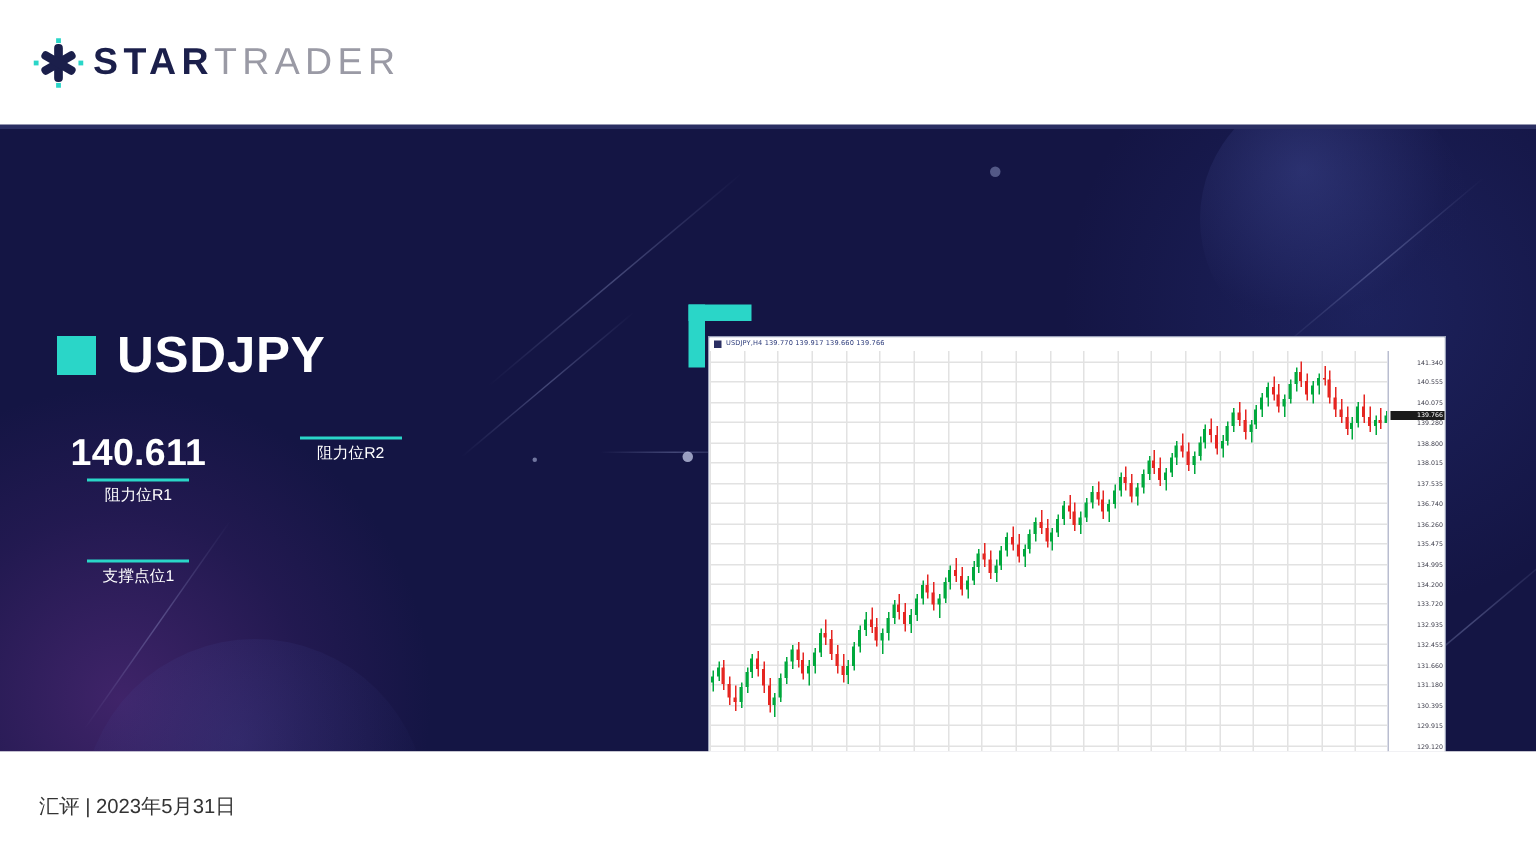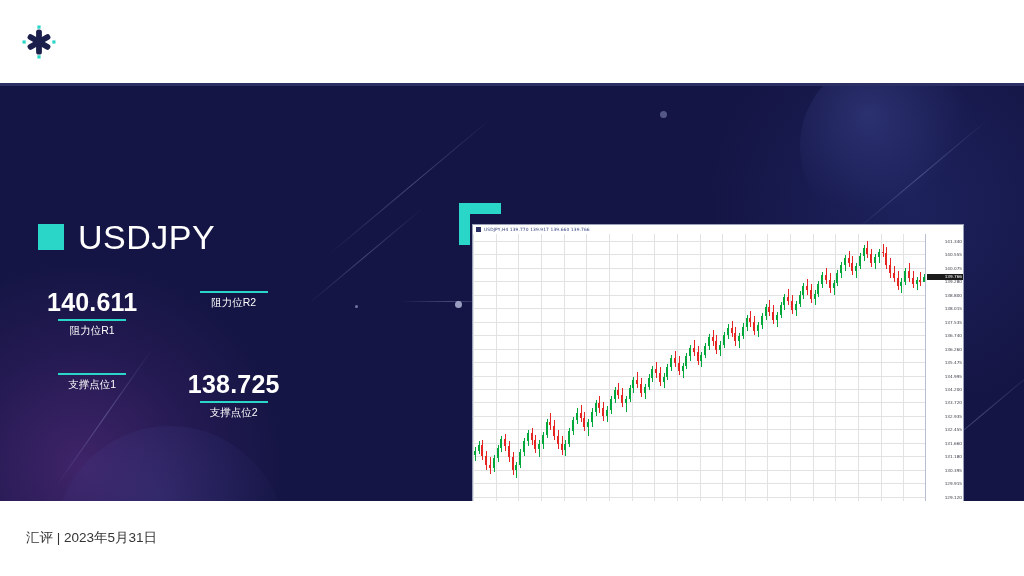--- a/index.html
+++ b/index.html
@@ -68,21 +68,21 @@
 
   
   .pair-row {
     position:absolute; left:38px; top:134px;
     display:flex; align-items:center;
   }
   .pair-square {
     width:26px; height:26px; background:#2ad6c8; margin-right:14px;
   }
   .pair-name {
-    color:#ffffff; font-size:34px; font-weight:normal; letter-spacing:0.5px; line-height:1;
+    color:#ffffff; font-size:34px; font-weight:bold; letter-spacing:0.5px; line-height:1;
   }
 
   .levels { position:absolute; left:38px; top:186px; width:250px; }
   .lvl-center { text-align:center; }
   .lvl-value {
     color:#ffffff; font-size:25px; font-weight:bold; line-height:1.12;
     letter-spacing:0.2px;
   }
   .lvl-bar {
     width:68px; height:2px; background:#2ad6c8; margin:3px auto 3px auto;
@@ -186,20 +186,21 @@
         <rect x="15.4" y="30.3" width="3.2" height="3.2" fill="#2ad6c8"></rect>
         <rect x="0.5" y="15.4" width="3.2" height="3.2" fill="#2ad6c8"></rect>
         <rect x="30.3" y="15.4" width="3.2" height="3.2" fill="#2ad6c8"></rect>
         <g fill="#1b1f4b">
           <rect x="14.1" y="4.4" width="5.8" height="25.2" rx="2.6"></rect>
           <rect x="14.1" y="4.4" width="5.8" height="25.2" rx="2.6" transform="rotate(60 17 17)"></rect>
           <rect x="14.1" y="4.4" width="5.8" height="25.2" rx="2.6" transform="rotate(120 17 17)"></rect>
         </g>
       </svg>
     </div>
+    <div class="logo-text"><span class="logo-star">STAR</span><span class="logo-trader">TRADER</span></div>
   </div>
 </div>
 <div class="header-rule"></div>
 
 <div class="stage">
   <div class="stage-bg">
     <div class="glow-purple"></div>
     <div class="glow-blue"></div>
     <div class="orb"></div>
     <div class="orb2"></div>
@@ -226,25 +227,20 @@
         <div class="lvl-bar"></div>
         <div class="lvl-label">阻力位R1</div>
       </div>
       <div class="lvl-cell">
         <div class="lvl-bar"></div>
         <div class="lvl-label">阻力位R2</div>
       </div>
       <div class="lvl-cell">
         <div class="lvl-bar"></div>
         <div class="lvl-label">支撑点位1</div>
-      </div>
-      <div class="lvl-cell">
-        <div class="lvl-value">138.725</div>
-        <div class="lvl-bar"></div>
-        <div class="lvl-label">支撑点位2</div>
       </div>
     </div>
   </div>
 
 
   <div class="bracket bracket-tl">
     <div class="arm-h"></div>
     <div class="arm-v"></div>
   </div>
 

